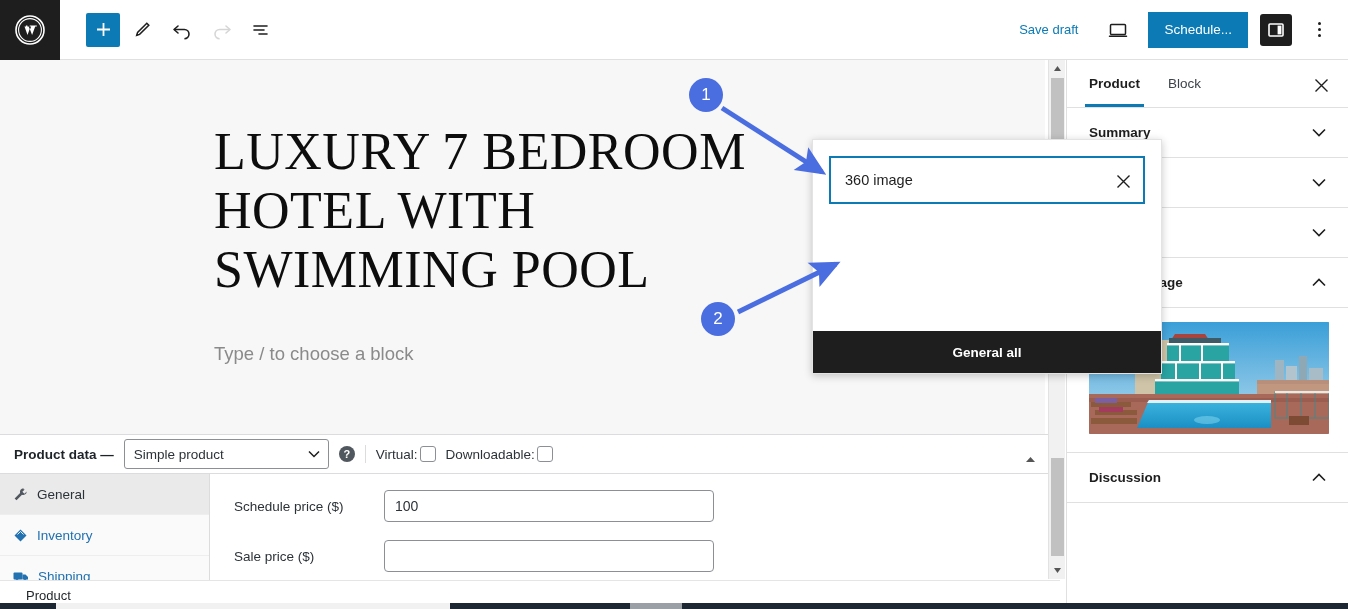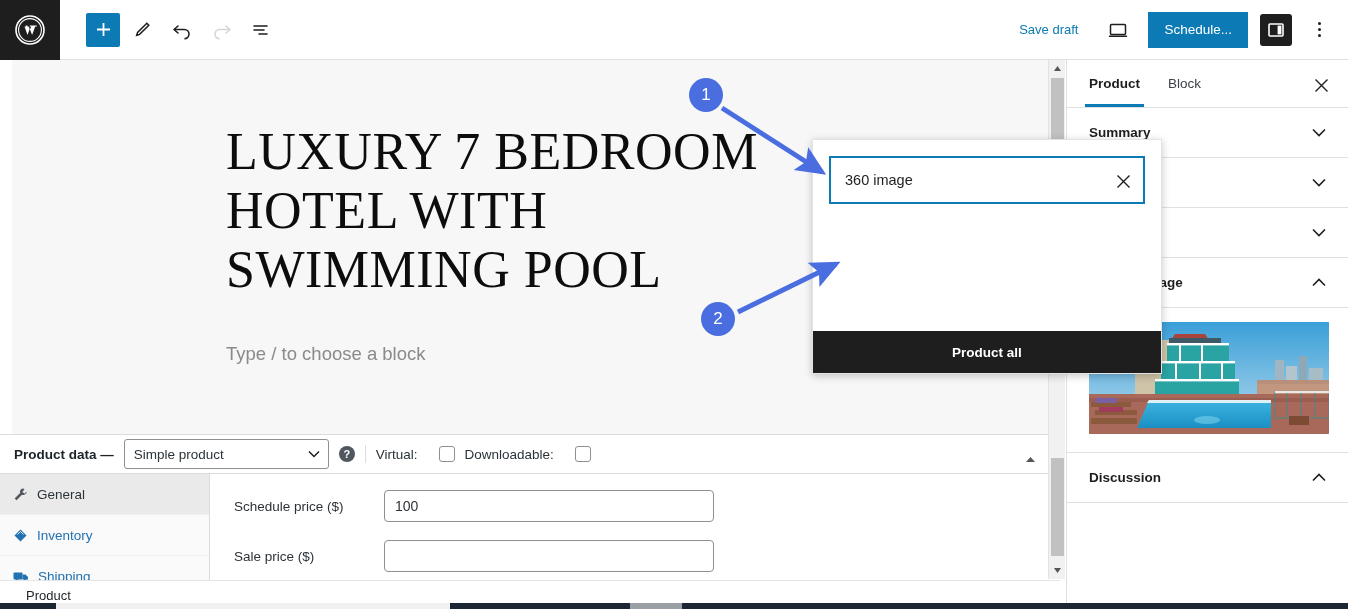--- a/index.html
+++ b/index.html
@@ -58,21 +58,21 @@
   }
   .kebab {
     width: 30px; height: 36px; display: flex; flex-direction: column;
     align-items: center; justify-content: center; gap: 3px; cursor: pointer;
     background: none; border: none;
   }
   .kebab i { width: 3px; height: 3px; background: #1e1e1e; border-radius: 50%; display: block; }
 
   
   .canvas {
-    position: absolute; top: 60px; left: 12px; width: 1045px; height: 375px;
+    position: absolute; top: 60px; left: 0; width: 1045px; height: 375px;
     background: #f7f7f7; overflow: hidden;
   }
   .post-title {
     position: absolute; left: 214px; top: 62px; width: 600px;
     font-family: "Liberation Serif", serif;
     font-size: 52px; line-height: 59px; color: #0d0d0d;
     letter-spacing: .5px;
   }
   .block-placeholder {
     position: absolute; left: 214px; top: 283px;
@@ -117,21 +117,21 @@
   .pd-select-wrap .chev {
     position: absolute; right: 9px; top: 11px; pointer-events: none;
   }
   .help-icon {
     width: 16px; height: 16px; border-radius: 50%; background: #50575e;
     color: #fff; font-size: 11px; font-weight: bold; display: flex;
     align-items: center; justify-content: center; cursor: pointer;
   }
   .vsep { width: 1px; height: 18px; background: #dcdcde; }
   .cb-label {
-    font-size: 13.5px; color: #2c3338; display: flex; align-items: center; gap: 21px;
+    font-size: 13.5px; color: #2c3338; display: flex; align-items: center; gap: 2px;
   }
   .cb-box {
     width: 16px; height: 16px; border: 1px solid #8c8f94; border-radius: 3px;
     background: #fff; cursor: pointer; display: inline-block;
   }
   .pd-collapse {
     position: absolute; right: 12px; top: 14px; cursor: pointer;
   }
   .pd-body { display: flex; height: 110px; border-top: 1px solid #dcdcde; }
   .pd-tabs {
@@ -510,21 +510,21 @@
     <div class="ins-search-wrap">
       <div class="ins-search">
         <input value="360 image" style="">
         <button class="ins-clear">
           <svg width="15" height="15" viewBox="0 0 15 15">
             <path d="M1.5 1.5l12 12M13.5 1.5l-12 12" stroke="#1e1e1e" stroke-width="1.4"></path>
           </svg>
         </button>
       </div>
     </div>
-    <div class="ins-footer">Product all</div>
+    <div class="ins-footer">General all</div>
   </div>
 
   <svg class="anno-svg" width="1348" height="609">
     <defs>
       <marker id="ah" markerWidth="7" markerHeight="7" refX="5.4" refY="3.1" orient="auto">
         <path d="M0.4,0.4 L6.4,3.1 L0.4,5.8 L1.6,3.1 z" fill="#4a6ee0"></path>
       </marker>
     </defs>
     <line x1="722" y1="108" x2="822" y2="172" stroke="#4a6ee0" stroke-width="5" marker-end="url(#ah)"></line>
     <line x1="738" y1="312" x2="836" y2="264" stroke="#4a6ee0" stroke-width="5" marker-end="url(#ah)"></line>

